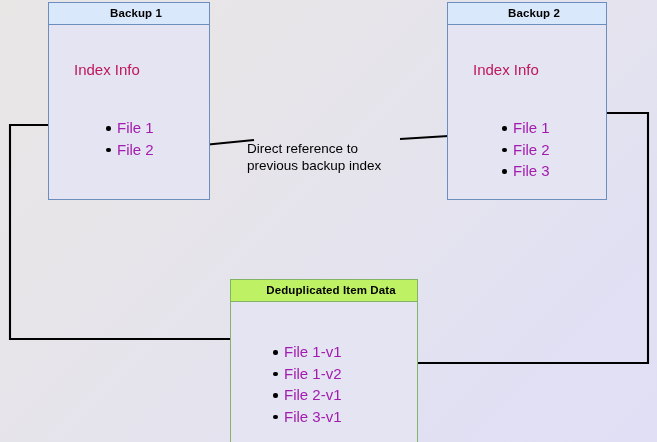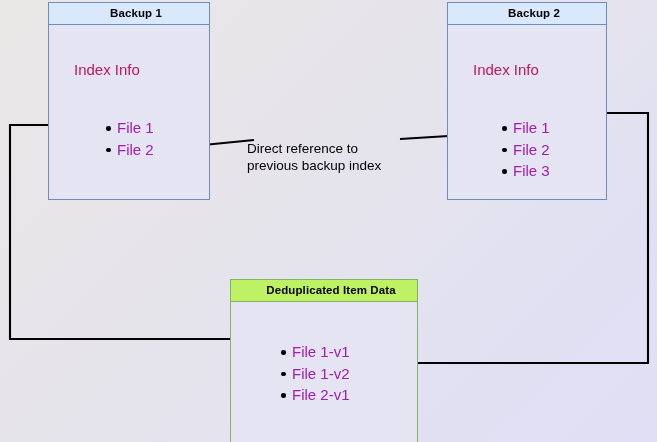--- a/index.html
+++ b/index.html
@@ -137,24 +137,25 @@
         <li>File 1</li>
         <li>File 2</li>
         <li>File 3</li>
       </ul>
     </div>
   </div>
 
   <div class="node green" style="left:230px; top:279px; width:188px; height:165px;">
     <div class="node-header">Deduplicated Item Data</div>
     <div class="node-body">
-      <ul class="items" style="left:45px; top:39px;">
+      <ul class="items" style="left:37px; top:39px;">
         <li>File 1-v1</li>
         <li>File 1-v2</li>
         <li>File 2-v1</li>
+        <li>File 3-v1</li>
       </ul>
     </div>
   </div>
 
   <div class="edge-label" style="left:247px; top:121px; width:160px;">Direct reference to
 previous backup index</div>
 
 </div>
 
 </body></html>

